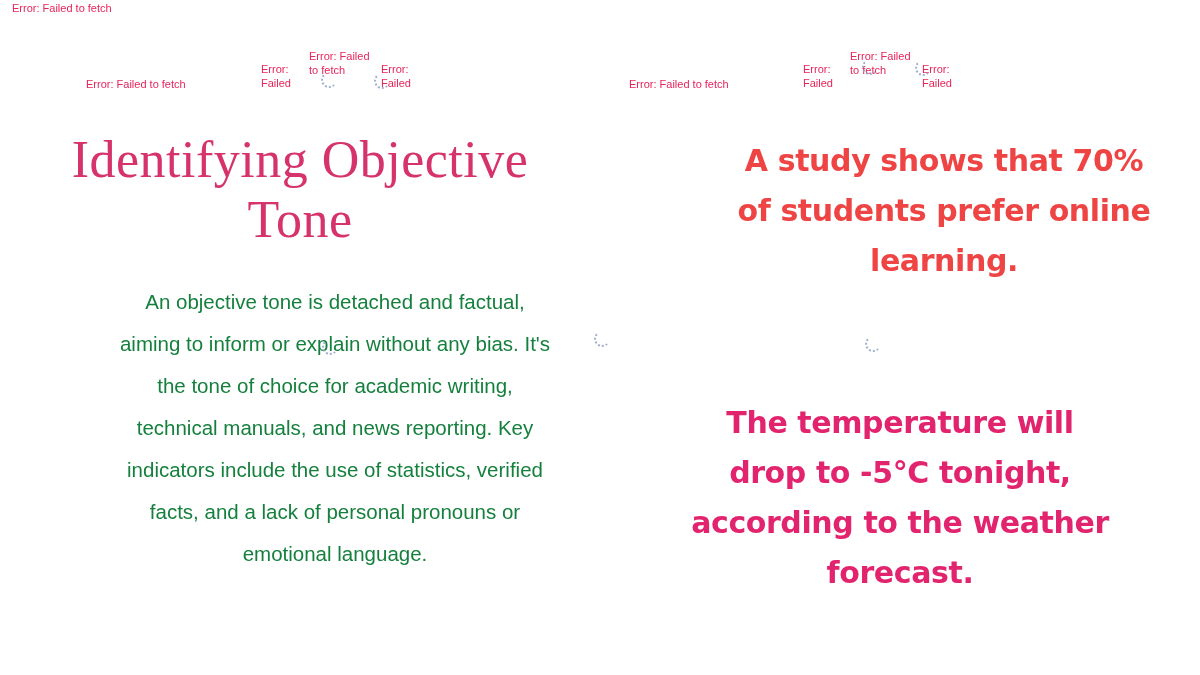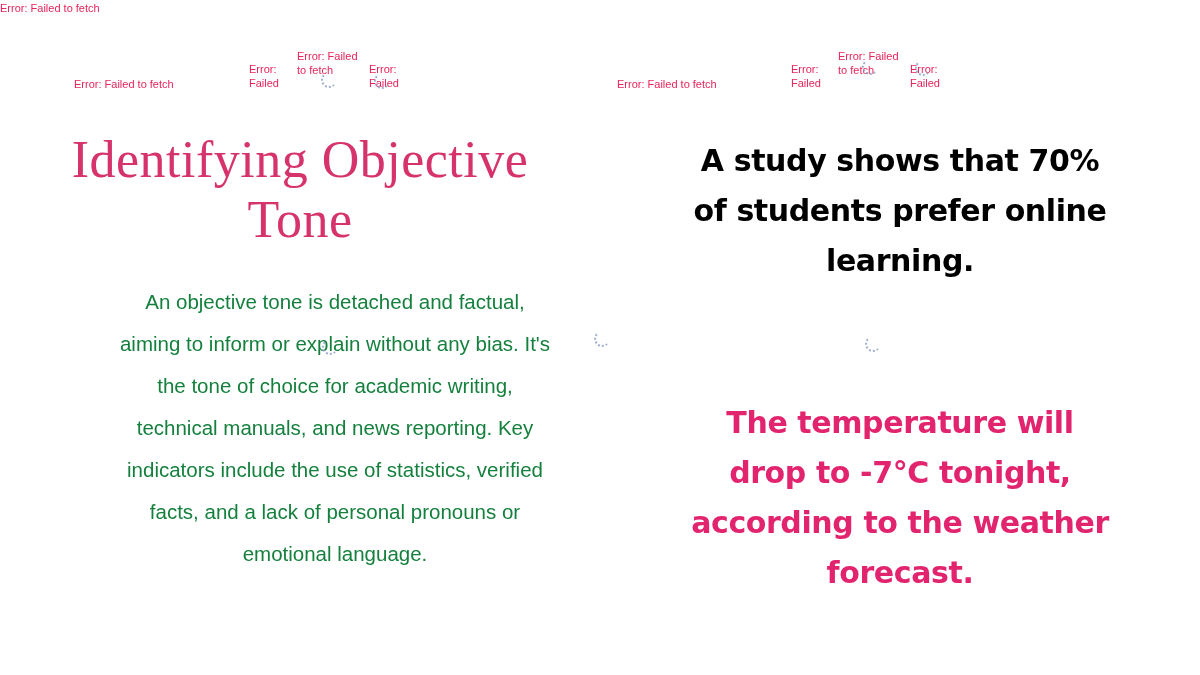--- a/index.html
+++ b/index.html
@@ -20,20 +20,21 @@
   }
 
   .err {
     position: absolute;
     color: #e8245a;
     font-family: "Liberation Sans", sans-serif;
     font-size: 11px;
     line-height: 14px;
     white-space: pre-line;
     font-weight: 400;
+    margin-left: 12px;
   }
 
   .spinner {
     position: absolute;
     width: 14px;
     height: 14px;
     border-radius: 50%;
     border: 2px dotted #8fa2c8;
     border-top-color: transparent;
     border-right-color: transparent;
@@ -97,42 +98,43 @@
     text-align: center;
     font-family: "DejaVu Sans", sans-serif;
     font-weight: 700;
     font-size: 30px;
     line-height: 50px;
     letter-spacing: -0.4px;
   }
 
   .quote.green {
     top: 136px;
-    color: #000000;
+    color: #ef4444;
+    margin-left: 44px;
   }
 
   .quote.pink {
     top: 398px;
     color: #e2246e;
   }
 </style>
 </head>
 <body>
 
 <div id="root">
 
   <div class="left-col">
     <div class="title">Identifying
 Objective Tone</div>
     <div class="body-text">An objective tone is detached and factual, aiming to inform or explain without any bias. It's the tone of choice for academic writing, technical manuals, and news reporting. Key indicators include the use of statistics, verified facts, and a lack of personal pronouns or emotional language.</div>
   </div>
 
   <div class="right-col">
     <div class="quote green">A study shows that 70% of students prefer online learning.</div>
-    <div class="quote pink">The temperature will drop to -7°C tonight, according to the weather forecast.</div>
+    <div class="quote pink">The temperature will drop to -5°C tonight, according to the weather forecast.</div>
   </div>
 
   <div id="overlays">
       <div class="err" style="left: 0px; top: 1px; width: 130px;">Error: Failed to fetch</div>
       <div class="err" style="left: 74px; top: 77px; width: 130px;">Error: Failed to fetch</div>
       <div class="err" style="left: 249px; top: 62px; width: 44px;">Error:
 Failed</div>
       <div class="err" style="left: 297px; top: 49px; width: 70px;">Error: Failed
 to fetch</div>
       <div class="err" style="left: 369px; top: 62px; width: 44px;">Error:

